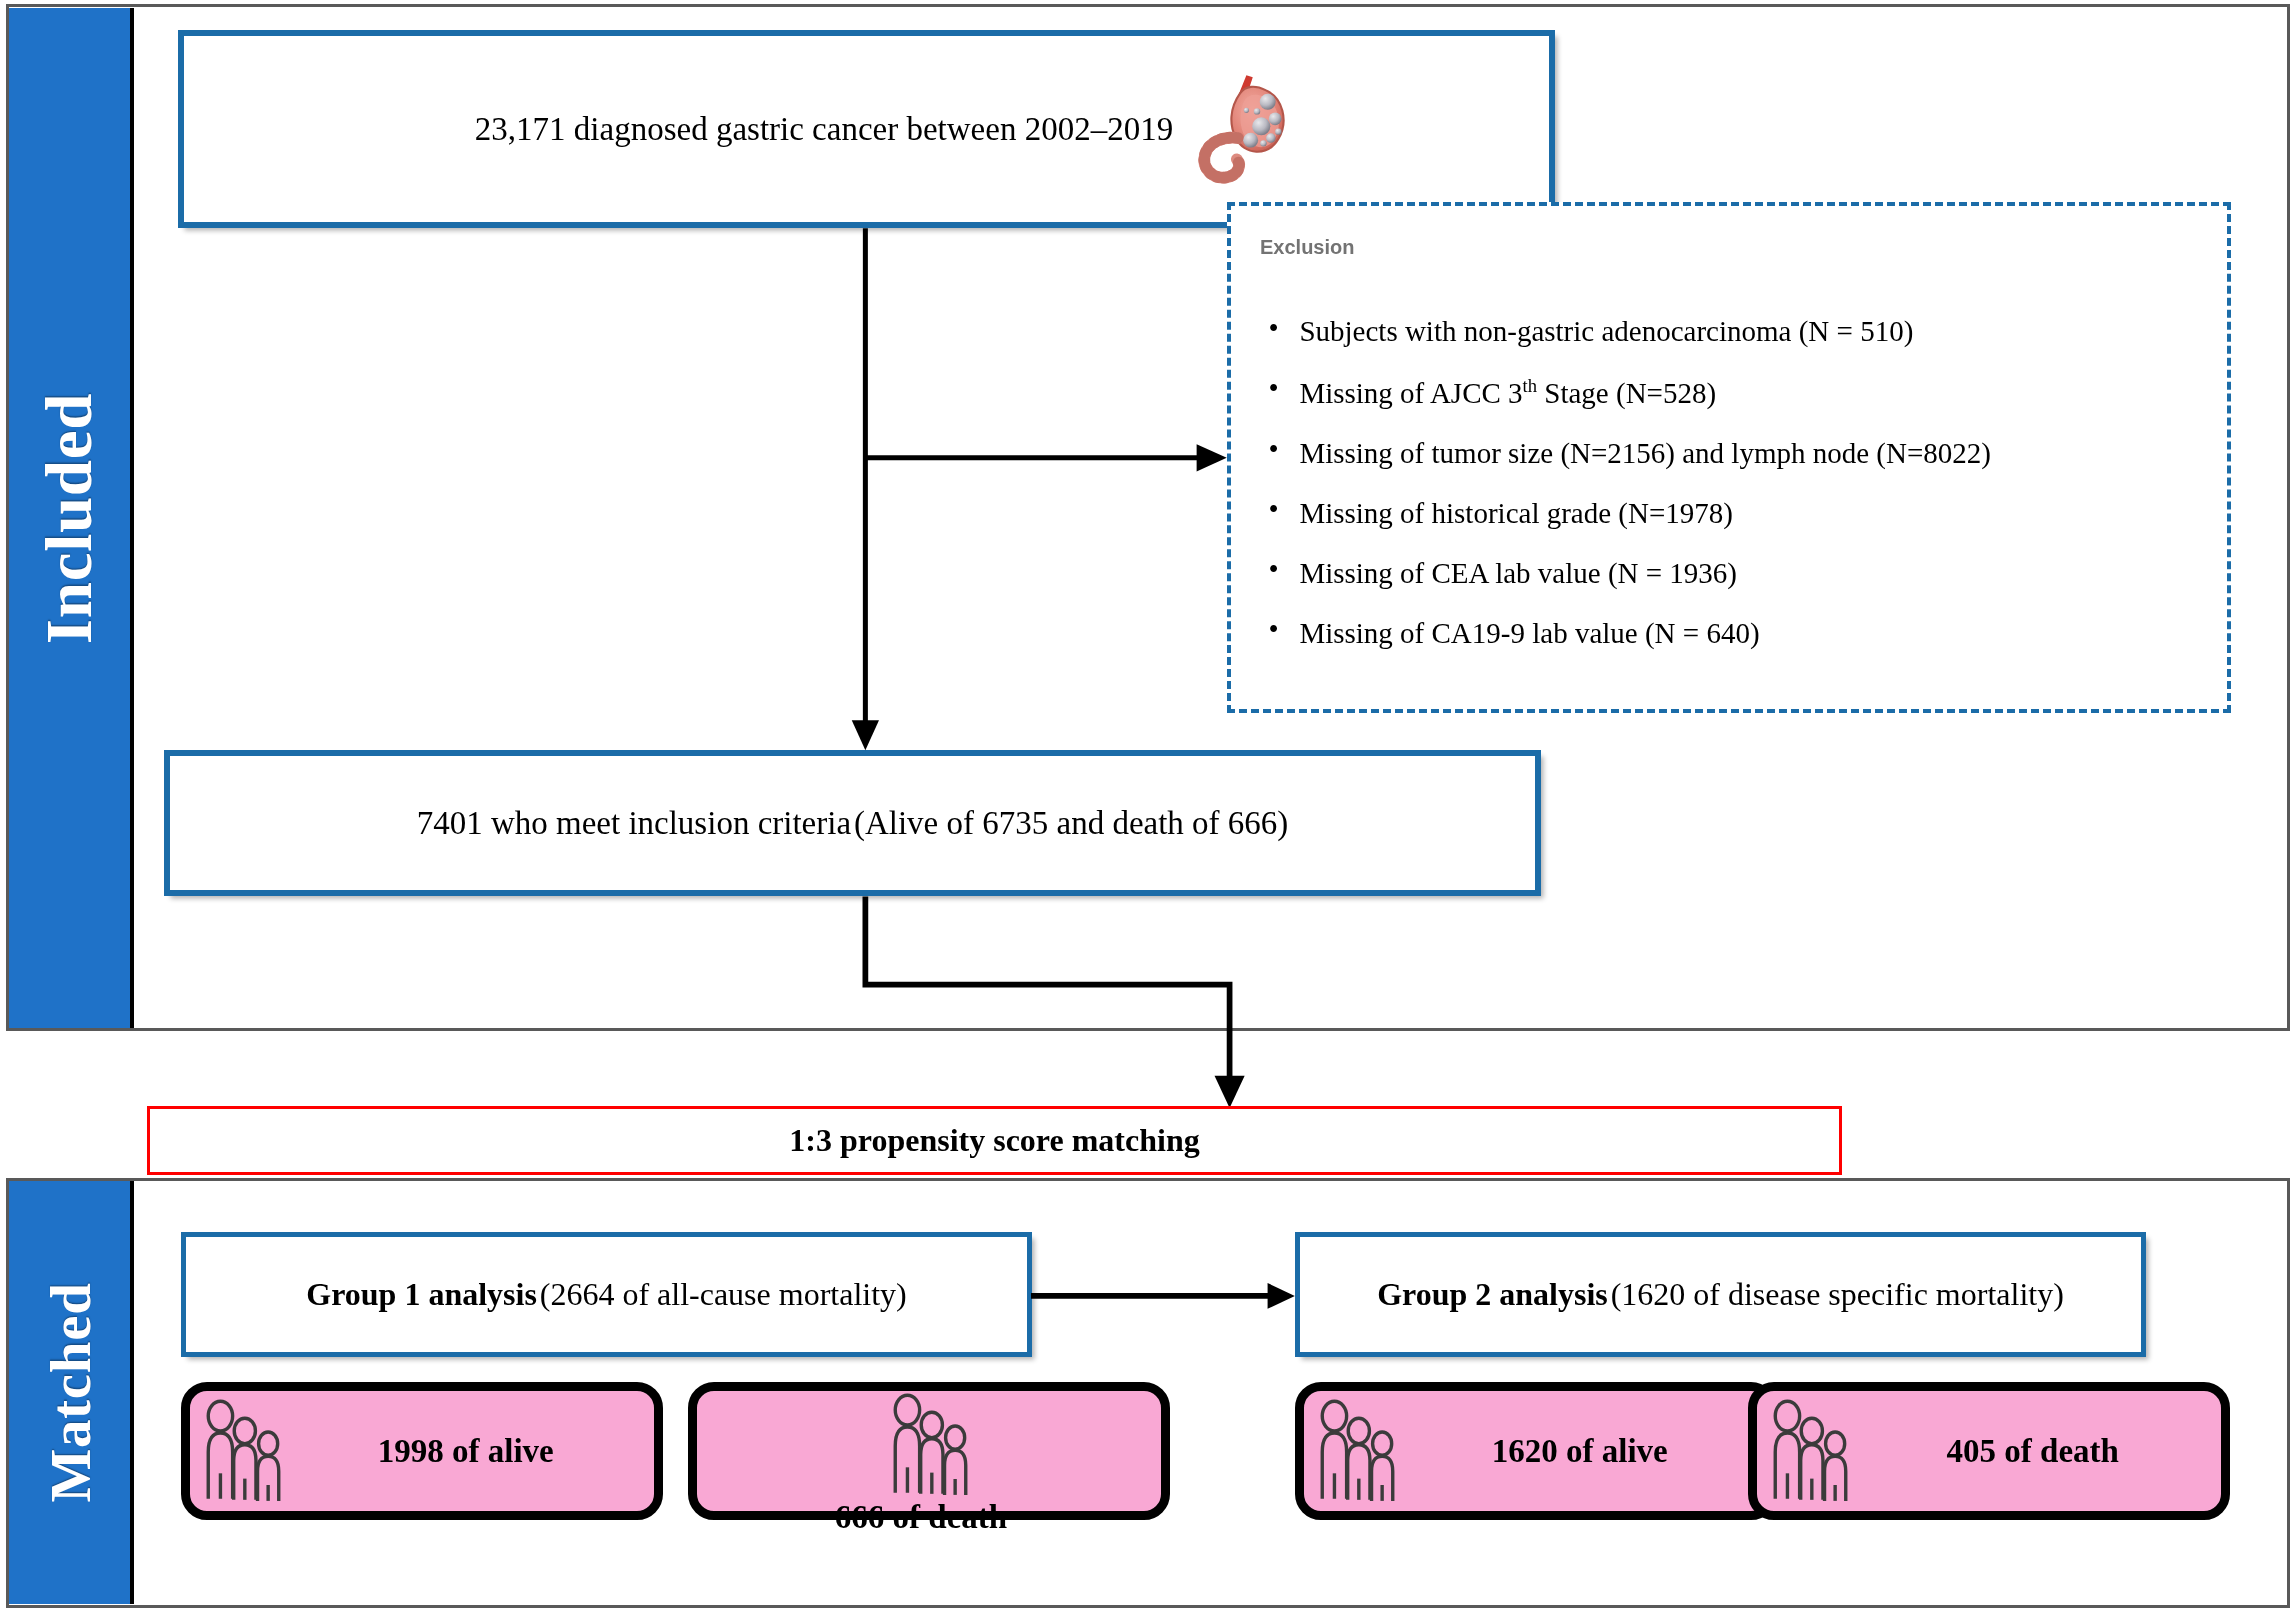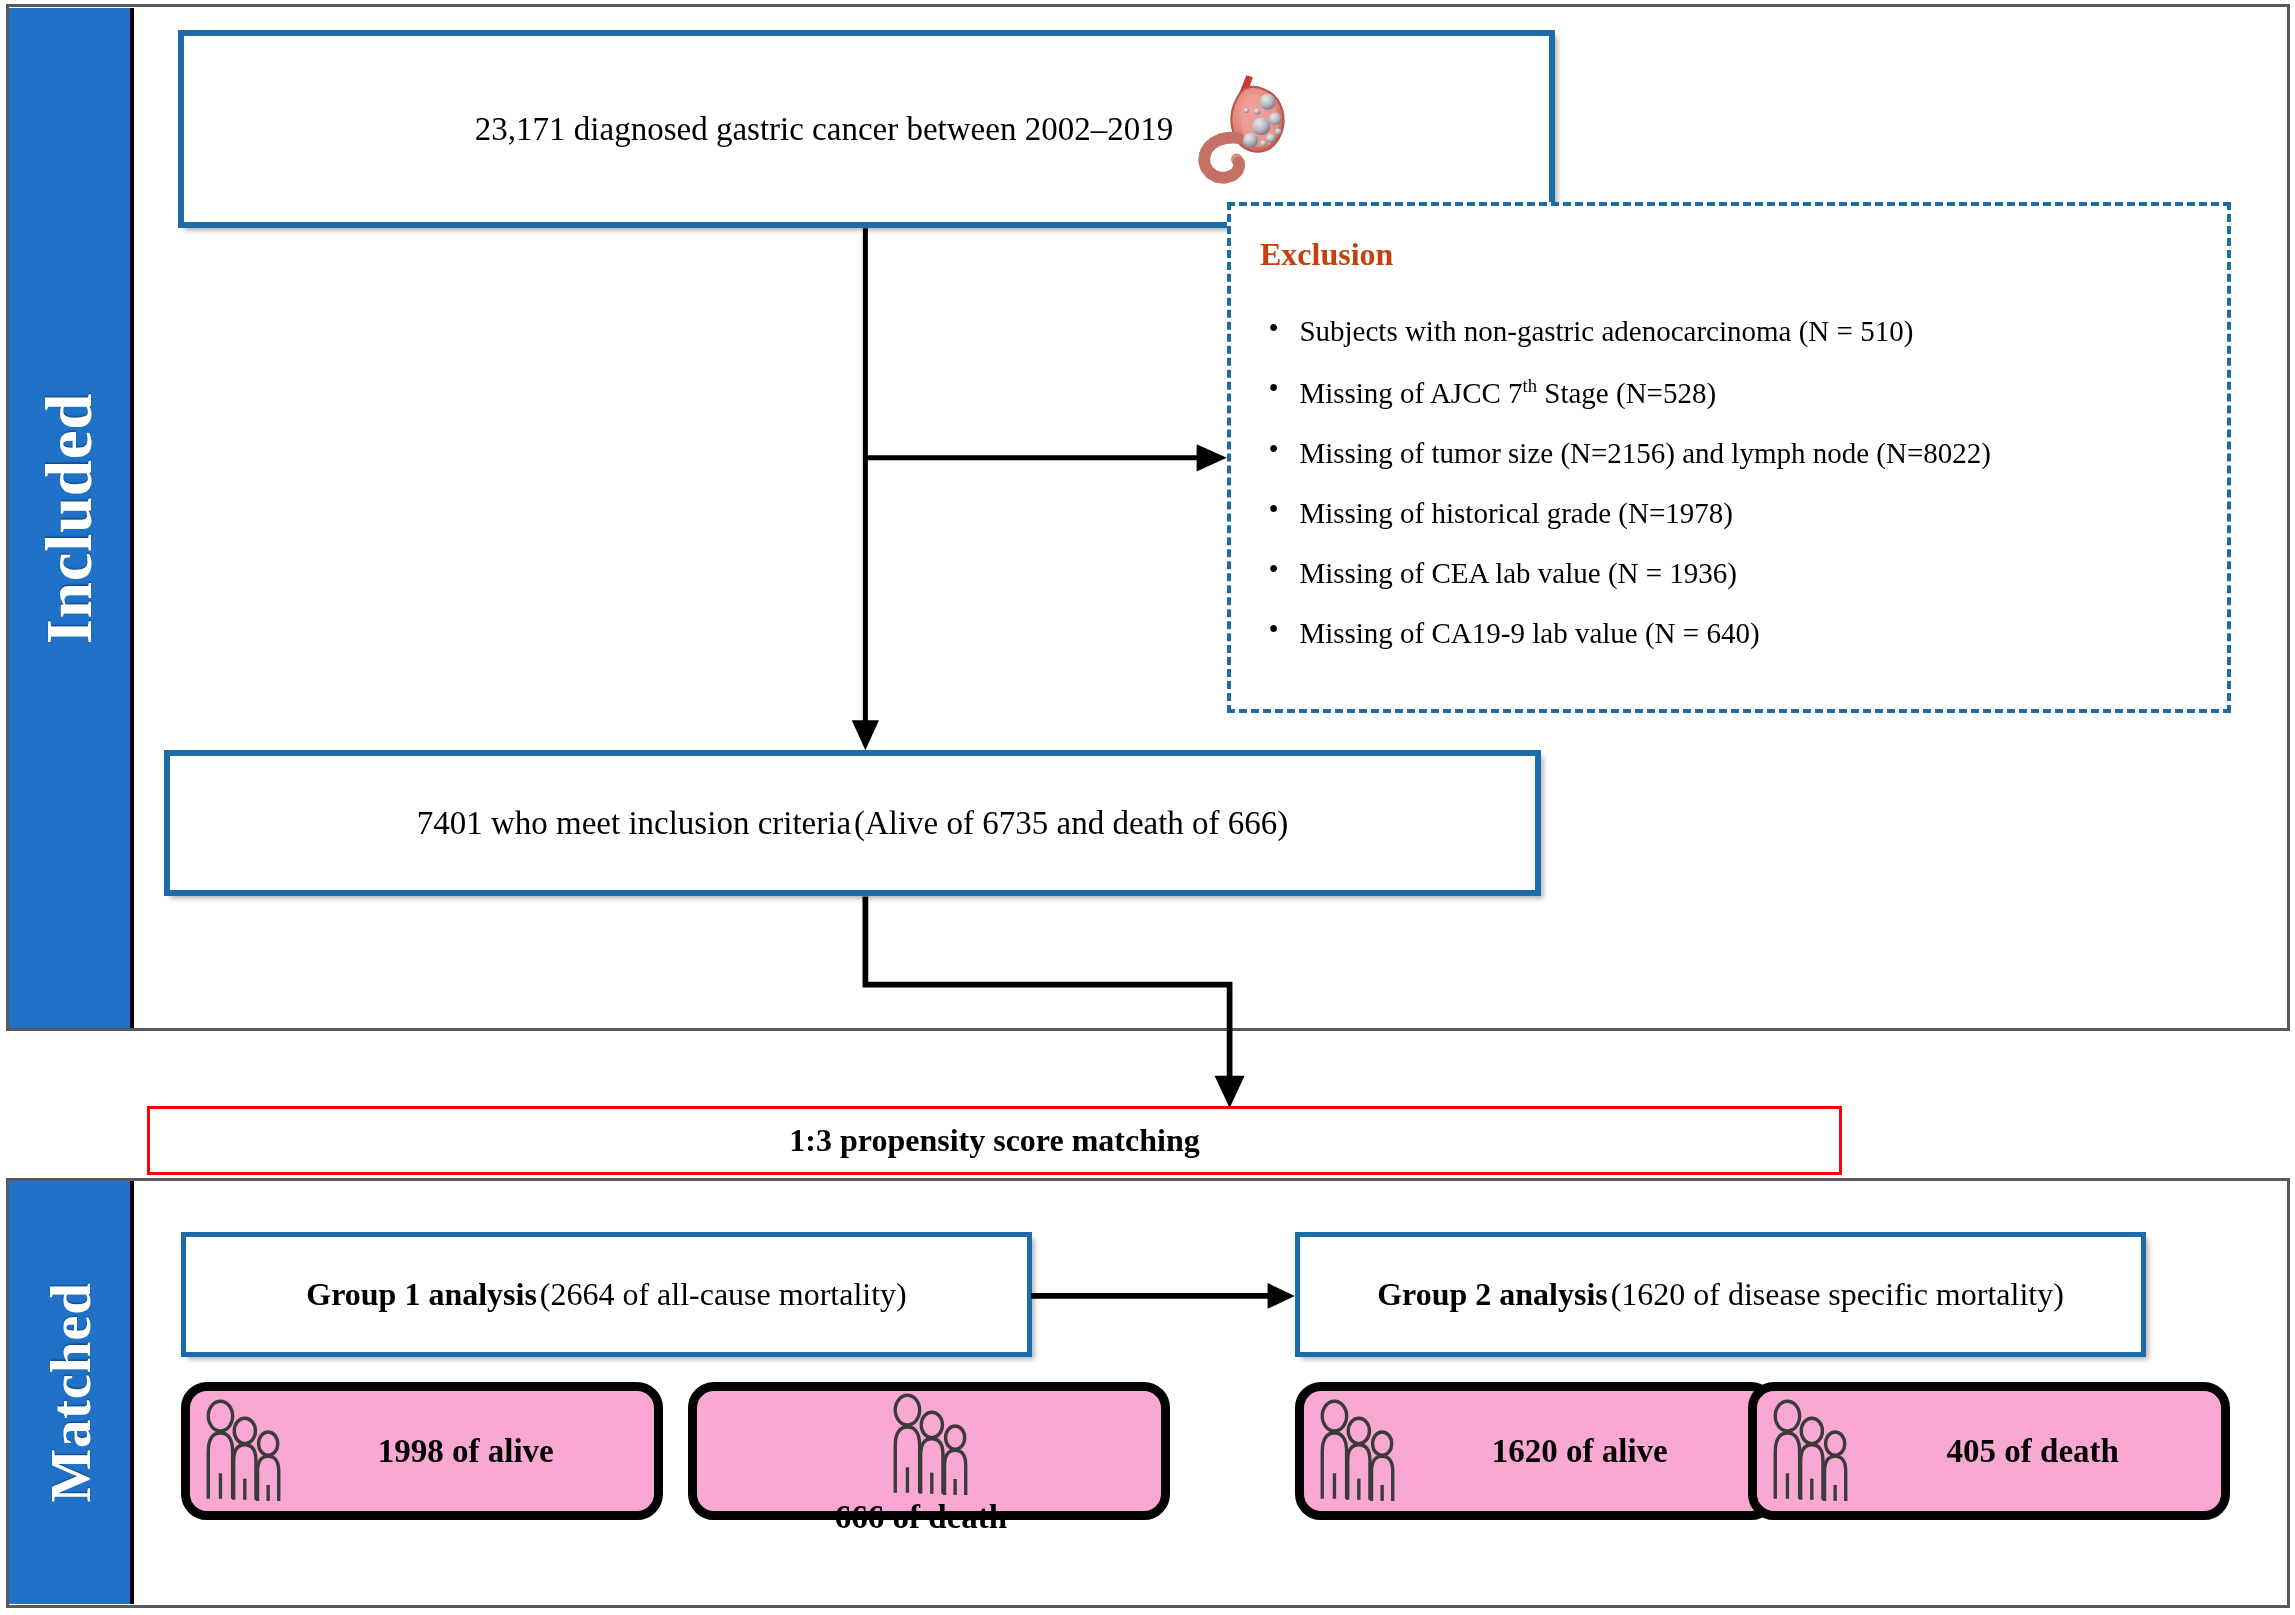--- a/index.html
+++ b/index.html
@@ -21,22 +21,22 @@
   .bluebox{position:absolute;box-sizing:border-box;background:#fff;
            border:6.5px solid #1b6ca8;
            box-shadow:4.3px 4.3px 5px -1.4px rgba(0,0,0,.30);
            display:flex;align-items:center;justify-content:center;}
   .bluebox .inner{width:100%;text-align:center;padding:0 7.2px;box-sizing:border-box;}
 
   
   .dashedbox{position:absolute;box-sizing:border-box;background:#fff;
              border:4.3px dashed #1b6ca8;}
 
-  .excl-title{font-weight:bold;font-size:32px;color:#c2410c;
-              font-family:Liberation Serif, serif;}
+  .excl-title{font-weight:bold;font-size:20px;color:#737373;
+              font-family:Liberation Sans, sans-serif;}
   .excl-list{list-style:none;margin:0;padding:0;}
   .excl-list li{position:relative;padding-left:44px;font-size:29px;color:#000;
                 font-family:"Liberation Serif",serif;white-space:nowrap;}
   .excl-list li .bul{position:absolute;left:13px;top:-1.4px;font-size:29px;line-height:1;}
   .excl-list li sup{font-size:18.6px;vertical-align:super;}
 
   
   .redbar{position:absolute;box-sizing:border-box;background:#fff;
           border:3.6px solid #ff0000;display:flex;align-items:center;justify-content:center;}
   .redbar span{font-weight:bold;font-size:32px;font-family:"Liberation Serif",serif;color:#000;}
@@ -115,21 +115,21 @@
 
   <div class="dashedbox" style="left:1227px;top:202px;width:1004px;height:511px;">
     <div class="excl-title" style="position:absolute;left:29px;top:30px;">Exclusion</div>
     <ul class="excl-list" style="position:absolute;left:24.4px;top:109px;width:961px;">
       <li style="margin-bottom:27px;">
         <span class="bul">•</span>
         <span>Subjects with non-gastric adenocarcinoma (N = 510)</span>
       </li>
       <li style="margin-bottom:27px;">
         <span class="bul">•</span>
-        <span>Missing of AJCC 7</span><sup>th</sup><span> Stage (N=528)</span>
+        <span>Missing of AJCC 3</span><sup>th</sup><span> Stage (N=528)</span>
       </li>
       <li style="margin-bottom:27px;">
         <span class="bul">•</span>
         <span>Missing of tumor size (N=2156) and lymph node (N=8022)</span>
       </li>
       <li style="margin-bottom:27px;">
         <span class="bul">•</span>
         <span>Missing of historical grade (N=1978)</span>
       </li>
       <li style="margin-bottom:27px;">

